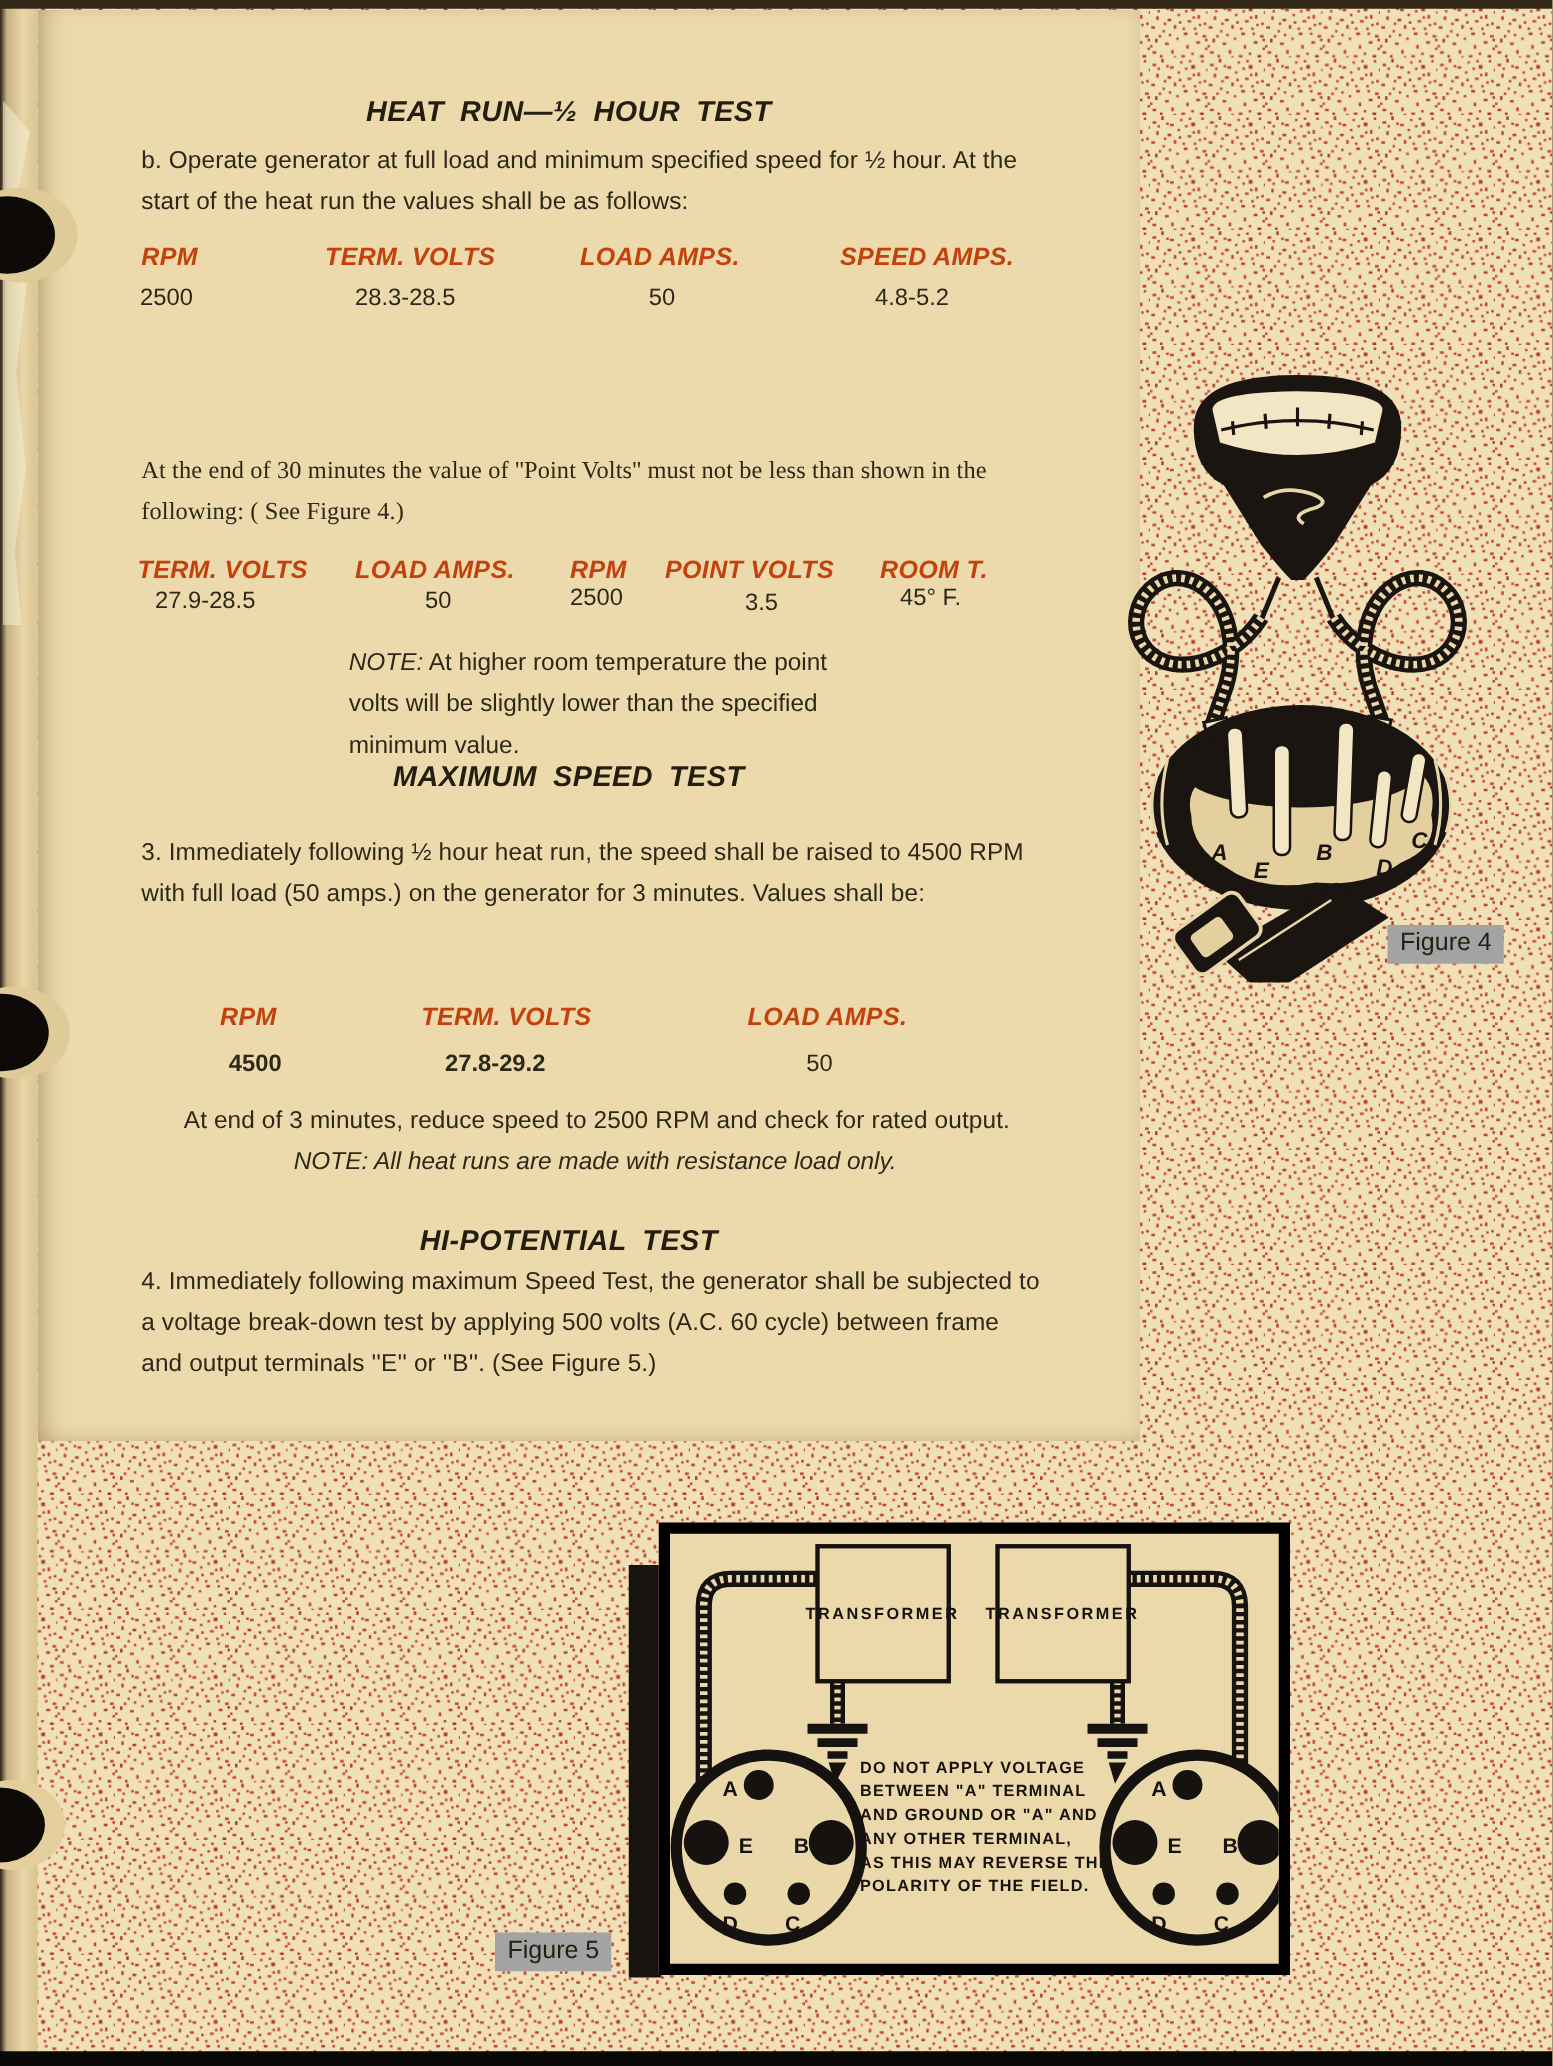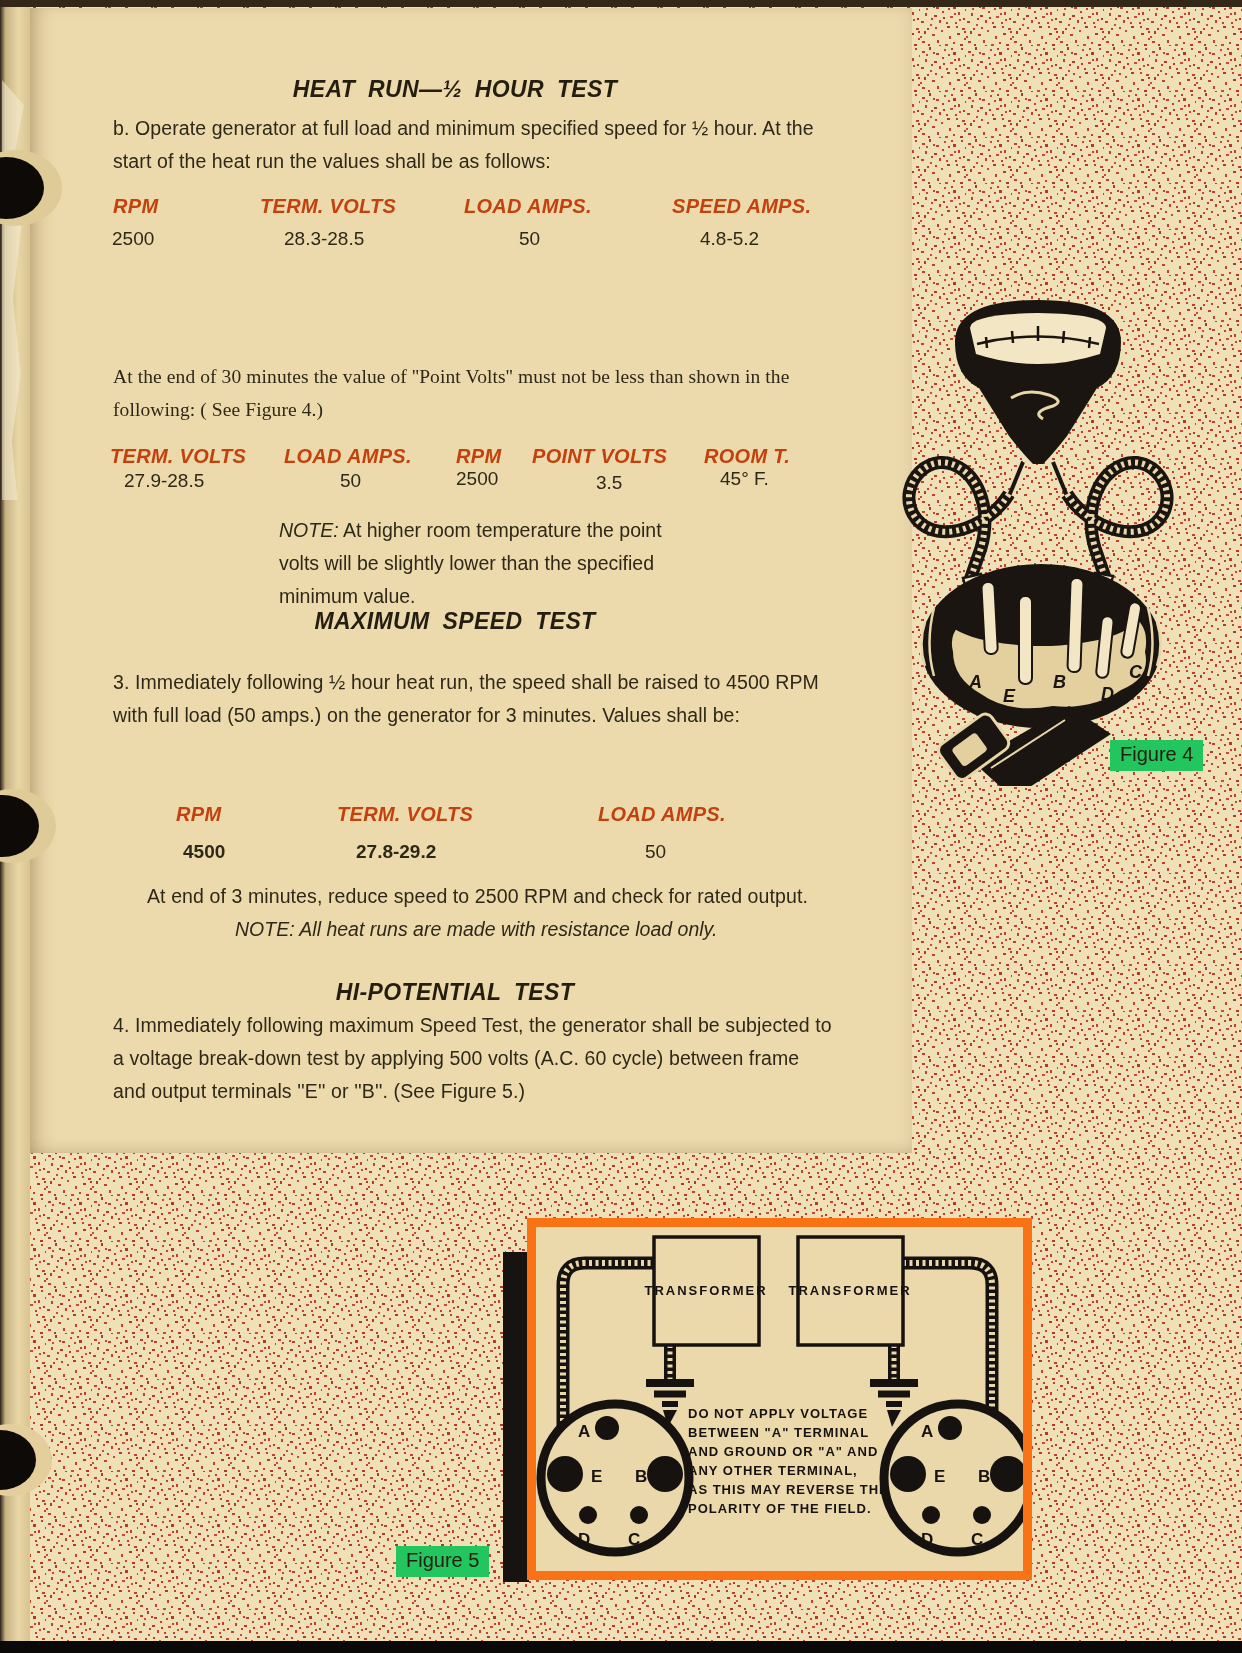--- a/index.html
+++ b/index.html
@@ -10,30 +10,30 @@
         box-shadow:inset 14px 0 22px -12px rgba(95,65,25,.45), inset -4px -6px 18px -8px rgba(120,85,35,.25);z-index:2;}
   .title{font-style:italic;font-weight:700;font-size:23px;color:#241e10;
         text-align:center;letter-spacing:.4px;word-spacing:6px;z-index:3;}
   .body-text{font-size:19.5px;line-height:33px;color:#2e2818;white-space:pre-line;
         width:780px;z-index:3;letter-spacing:.1px;}
   .note-text{font-size:19.5px;line-height:33px;color:#2e2818;white-space:pre-line;z-index:3;}
   .note-label{font-style:italic;}
   .italic{font-style:italic;}
   .hdr{font-style:italic;font-weight:700;font-size:20px;color:#c2410c;letter-spacing:.3px;z-index:3;white-space:nowrap;}
   .val{font-size:19px;color:#2e2818;z-index:3;white-space:nowrap;}
-  .caption-box{background:#22c55e;color:#241e10;font-size:20px;padding:3px 10px 5px 10px;z-index:4;white-space:nowrap;}
+  .caption-box{background:#a3a3a3;color:#241e10;font-size:20px;padding:3px 10px 5px 10px;z-index:4;white-space:nowrap;}
   .edge-top{left:0;top:0;width:1242px;height:7px;background:#332818;z-index:6;}
   .edge-bottom{left:0;top:1641px;width:1242px;height:12px;background:#0b0907;z-index:6;}
   .edge-left{left:0;top:0;width:30px;height:1653px;z-index:5;
         background:linear-gradient(90deg,#2b2117 0%,#c7b184 18%,#e8d6a6 60%,#d9c491 100%);}
   .tear{left:2px;top:80px;width:22px;height:420px;background:#f4ecd2;opacity:.55;z-index:5;
         clip-path:polygon(0 0,100% 6%,55% 18%,90% 34%,50% 52%,85% 70%,45% 86%,70% 100%,0 100%);}
   .fig5-shadow{left:503px;top:1252px;width:26px;height:330px;background:#171310;z-index:2;}
   .fig5-box{left:527px;top:1218px;width:505px;height:362px;background:#ebd9ab;
-        border:9px solid #f97316;box-sizing:border-box;z-index:3;}
+        border:9px solid #000000;box-sizing:border-box;z-index:3;}
   svg{display:block;}
 </style>
 </head>
 <body>
 
 <div id="page">
 
   <svg class="abs" style="left:0;top:0;z-index:1;" width="1242" height="1653" viewBox="0 0 1242 1653">
     <defs>
       <pattern id="stip" width="46" height="46" patternUnits="userSpaceOnUse">

